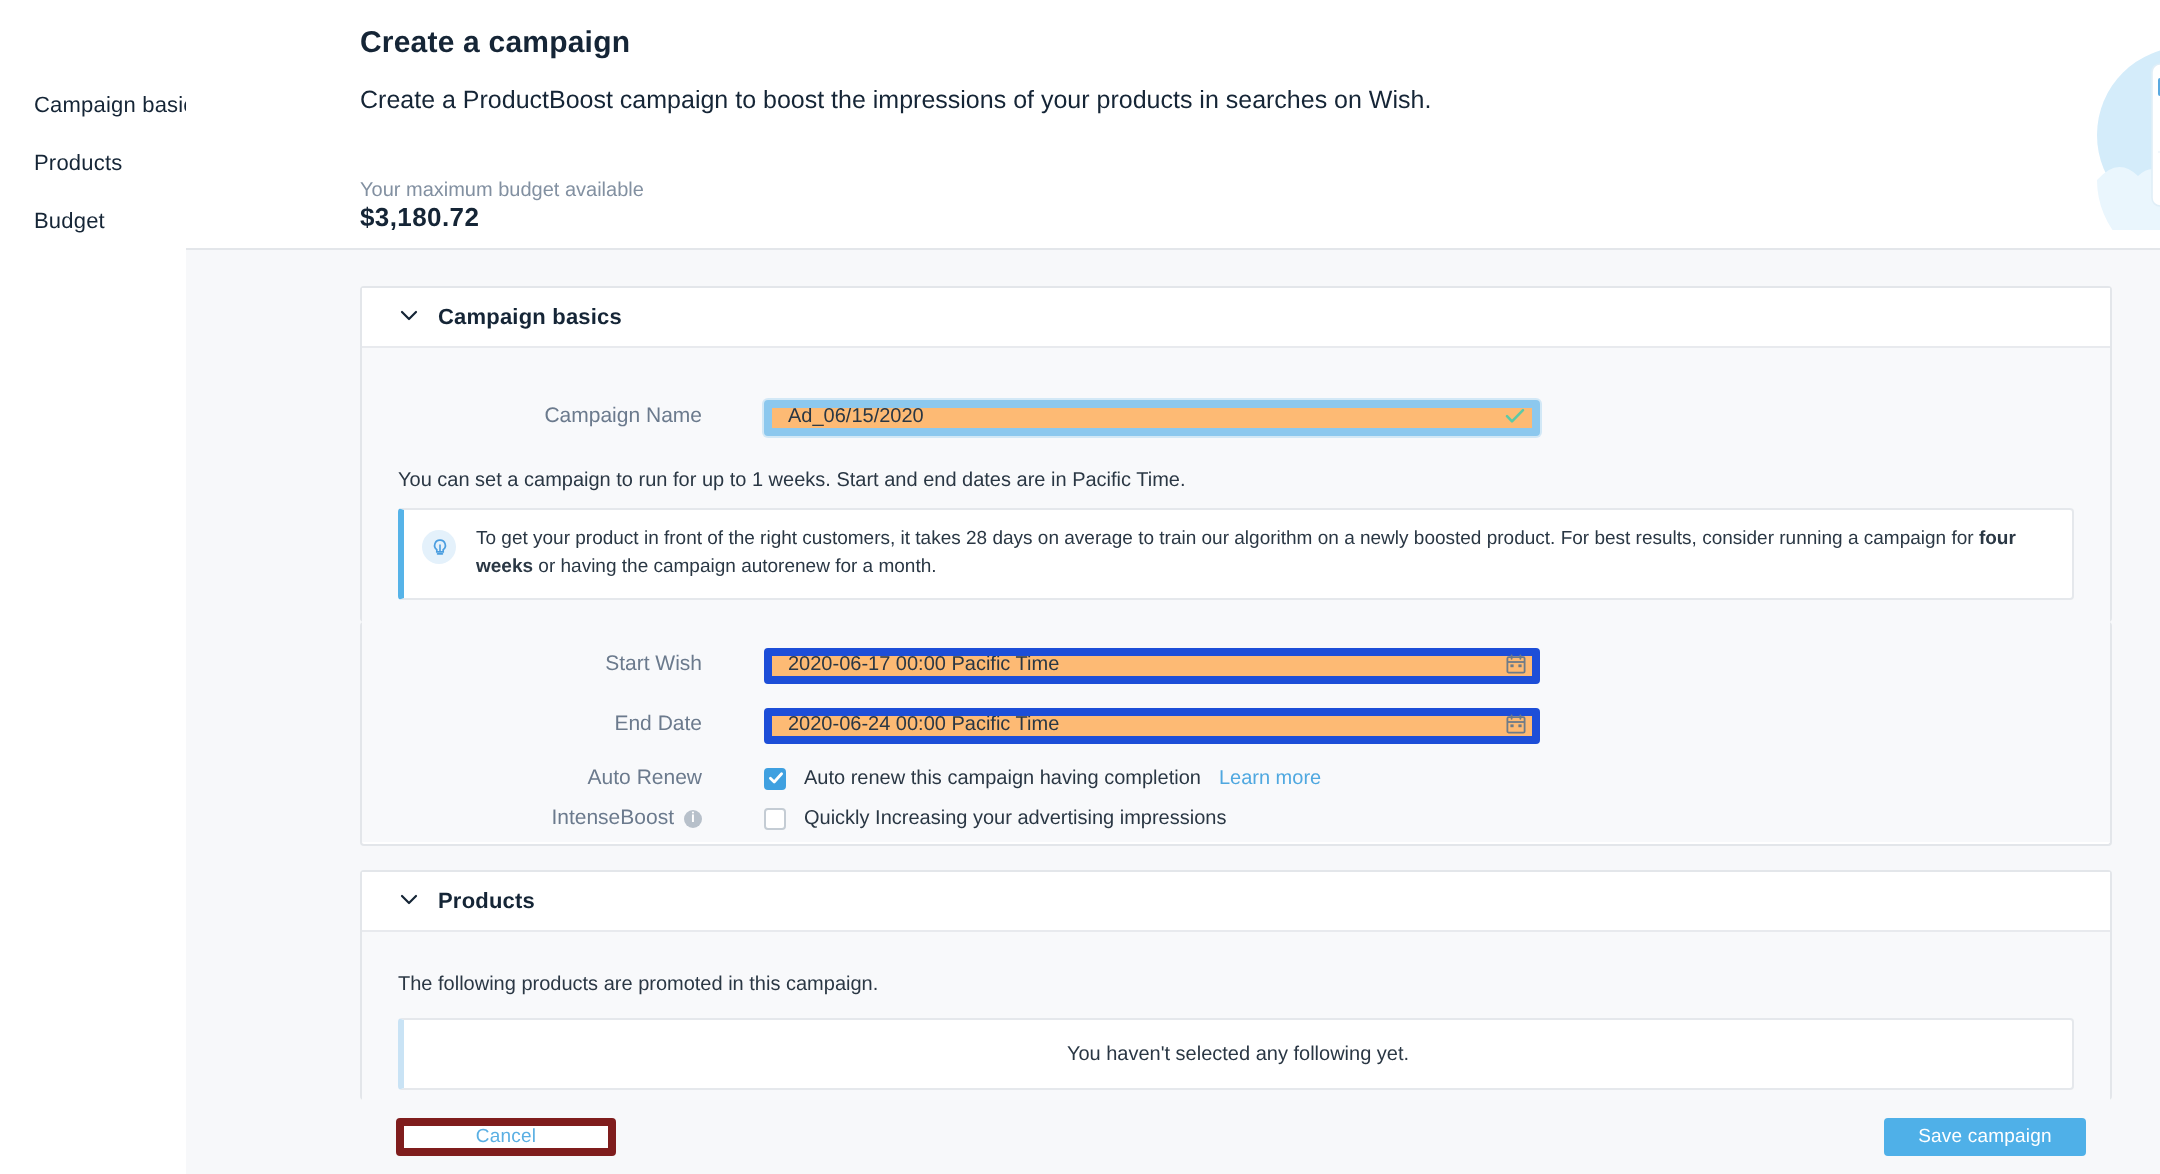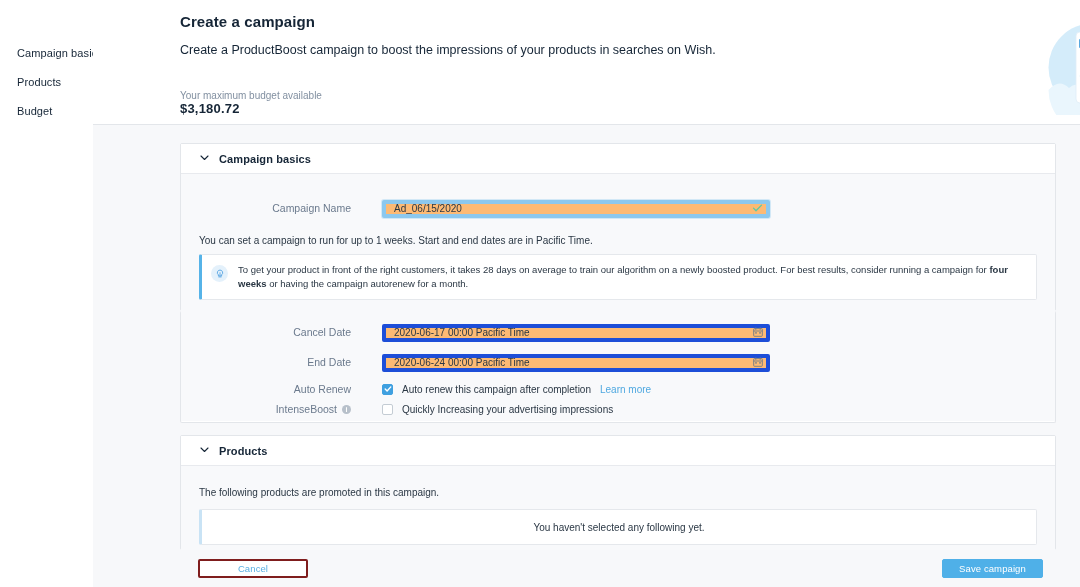--- a/index.html
+++ b/index.html
@@ -213,21 +213,21 @@
     font-size: 9.5px;
     font-family: "Liberation Sans", sans-serif;
     display: inline-flex; align-items: center; justify-content: center;
     cursor: pointer;
     letter-spacing: 0.1px;
   }
   .btn-cancel {
     position: absolute; left: 18px; top: 9px;
     width: 110px;
     background: #ffffff;
-    border: 2px solid #7f1d1d;
+    border: 4px solid #7f1d1d;
     color: #5aafe3;
   }
   .btn-save {
     position: absolute; right: 13px; top: 9px;
     width: 101px;
     background: #4fb0e8;
     border: 1px solid #4fb0e8;
     color: #ffffff;
   }
 </style>
@@ -337,21 +337,21 @@
           </span>
           <div class="banner-text"><span>To get your product in front of the right customers, it takes 28 days on average to train our algorithm on a newly boosted product. For best results, consider running a campaign for </span><b>four weeks</b><span> or having the campaign autorenew for a month.</span></div>
         </div>
       </div>
     </div>
 
     <div class="card" style="top:186px; height:112px; border-top:none;">
       <div class="section-body" style="height:110px; position:relative;">
 
         <div class="frow" style="position:absolute; top:11px; left:0;">
-          <div class="flabel">Cancel Date</div>
+          <div class="flabel">Start Wish</div>
           <div class="finput-wrap">
             <input class="finput" value="2020-06-17 00:00 Pacific Time" style="">
             <span class="input-adorn">
               <svg width="10" height="10" viewBox="0 0 10 10">
                 <rect x="0.7" y="1.6" width="8.6" height="7.7" rx="0.7" fill="none" stroke="#6e7b88" stroke-width="0.9"></rect>
                 <line x1="0.7" y1="4" x2="9.3" y2="4" stroke="#6e7b88" stroke-width="0.9"></line>
                 <line x1="2.8" y1="0.7" x2="2.8" y2="2.4" stroke="#6e7b88" stroke-width="0.9" stroke-linecap="round"></line>
                 <line x1="7.2" y1="0.7" x2="7.2" y2="2.4" stroke="#6e7b88" stroke-width="0.9" stroke-linecap="round"></line>
                 <rect x="2.2" y="5.2" width="1.6" height="1.4" fill="#6e7b88"></rect>
                 <rect x="6.2" y="5.2" width="1.6" height="1.4" fill="#6e7b88"></rect>
@@ -378,21 +378,21 @@
         </div>
 
         <div class="frow" style="position:absolute; top:72px; left:0;">
           <div class="flabel">Auto Renew</div>
           <div style="display:flex; align-items:center;">
             <span class="cbox checked">
               <svg width="8" height="8" viewBox="0 0 8 8">
                   <path d="M1.2 4.1 L3.1 6 L6.8 1.9" fill="none" stroke="#ffffff" stroke-width="1.4" stroke-linecap="round" stroke-linejoin="round"></path>
                 </svg>
             </span>
-            <span class="cb-label">Auto renew this campaign after completion</span>
+            <span class="cb-label">Auto renew this campaign having completion</span>
             <a class="learn-more">Learn more</a>
           </div>
         </div>
 
         <div class="frow" style="position:absolute; top:92px; left:0;">
           <div class="flabel"><span>IntenseBoost</span><i class="info-i">i</i></div>
           <div style="display:flex; ">
             <span class="cbox">
               
             </span>

